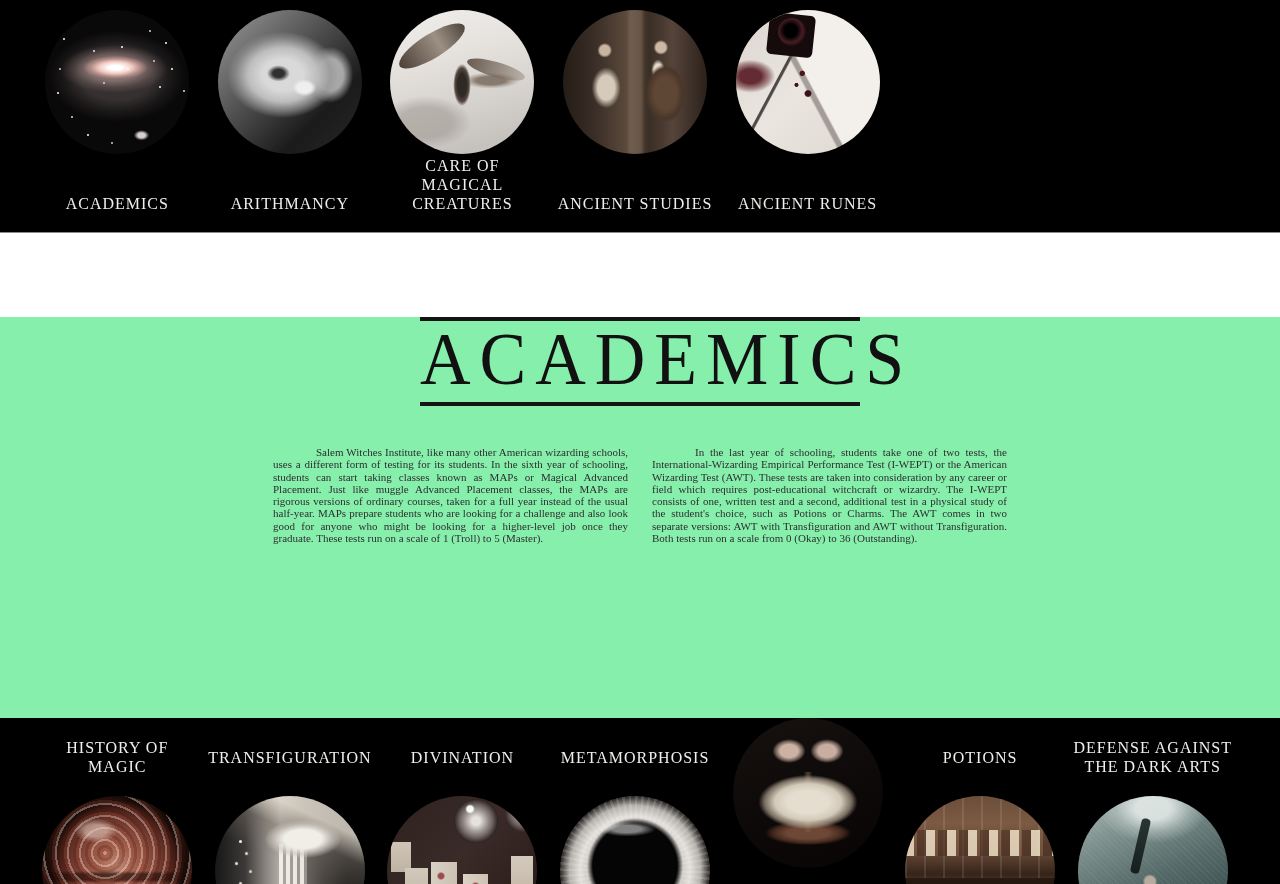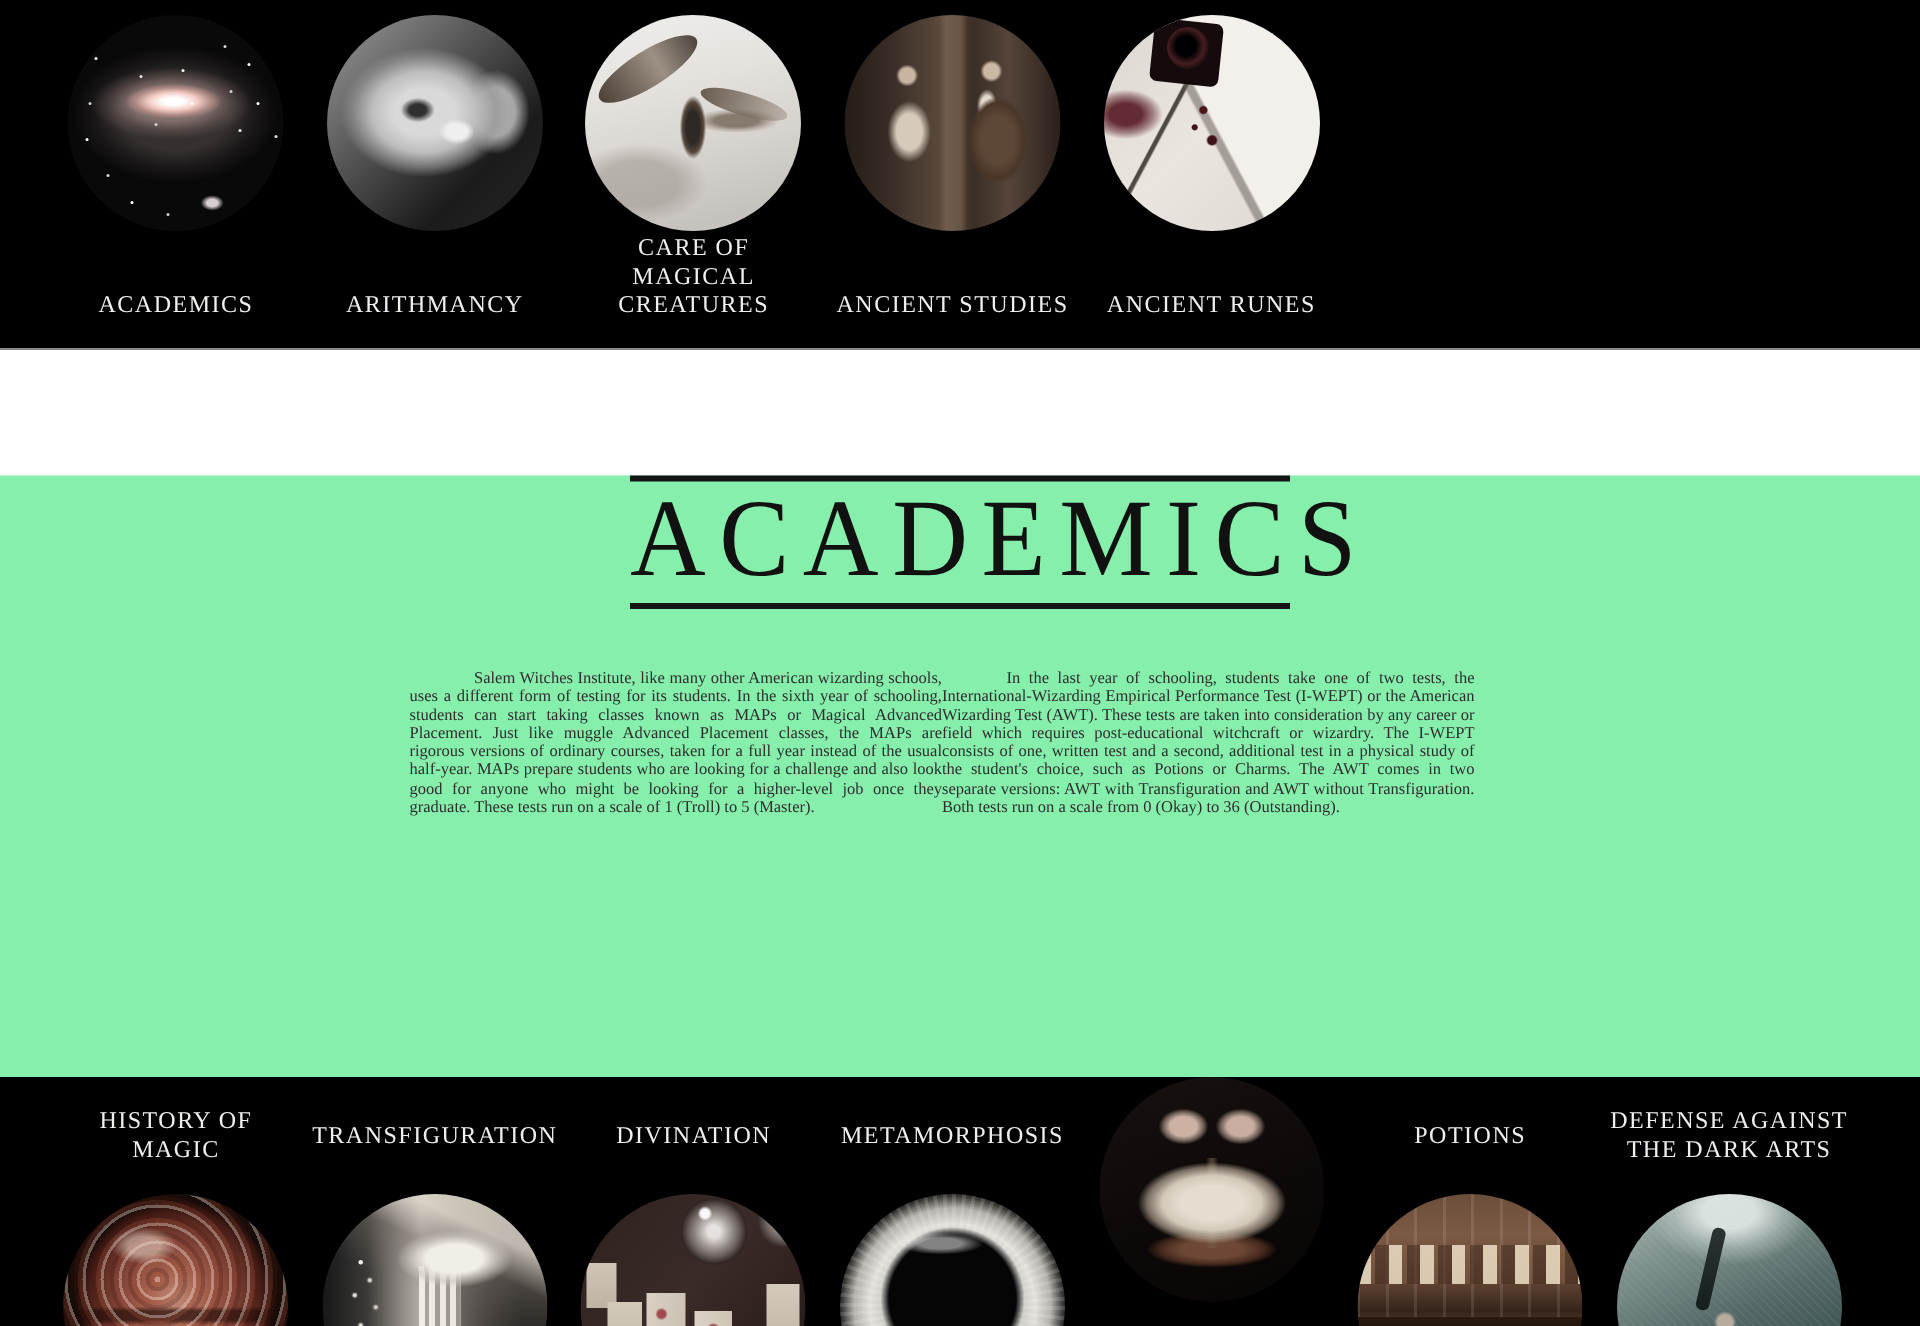--- a/index.html
+++ b/index.html
@@ -26,21 +26,21 @@
                       justify-content:center; }
   .subject-label { color:#f1efec; font-size:16px; letter-spacing:1px;
                    line-height:19px; text-align:center; white-space:pre-line; }
 
   
   .academics { width:440px; margin:84px auto 0; }
   .rule { height:4px; background:#141414; }
   .title { font-size:70px; font-weight:normal; letter-spacing:9px;
            color:#111; text-align:center; line-height:77px; height:81px;
            transform:scaleY(1.05); white-space:nowrap; }
-  .cols { width:734px; margin:40px auto 0; display:flex; }
+  .cols { width:734px; margin:40px auto 0; display:flex; gap:24px; }
   .para { width:355px; font-size:11px; line-height:12.3px; text-align:justify;
           text-indent:43px; color:#2e2e2e; }
 
   
   .img-astronomy{
     background-image:
       radial-gradient(ellipse 36px 13px at 49% 40%, #ffffff 0 18%, #f3cdc5 45%, rgba(215,160,152,.55) 70%, transparent 90%),
       radial-gradient(ellipse 58px 26px at 48% 41%, rgba(200,170,165,.5) 0 45%, rgba(150,125,122,.28) 70%, transparent 92%),
       radial-gradient(ellipse 72px 48px at 50% 46%, rgba(120,108,106,.4) 0 50%, rgba(80,72,70,.22) 75%, transparent 95%),
       radial-gradient(ellipse 9px 6px at 67% 87%, rgba(235,230,228,.9) 0 40%, transparent 85%),

